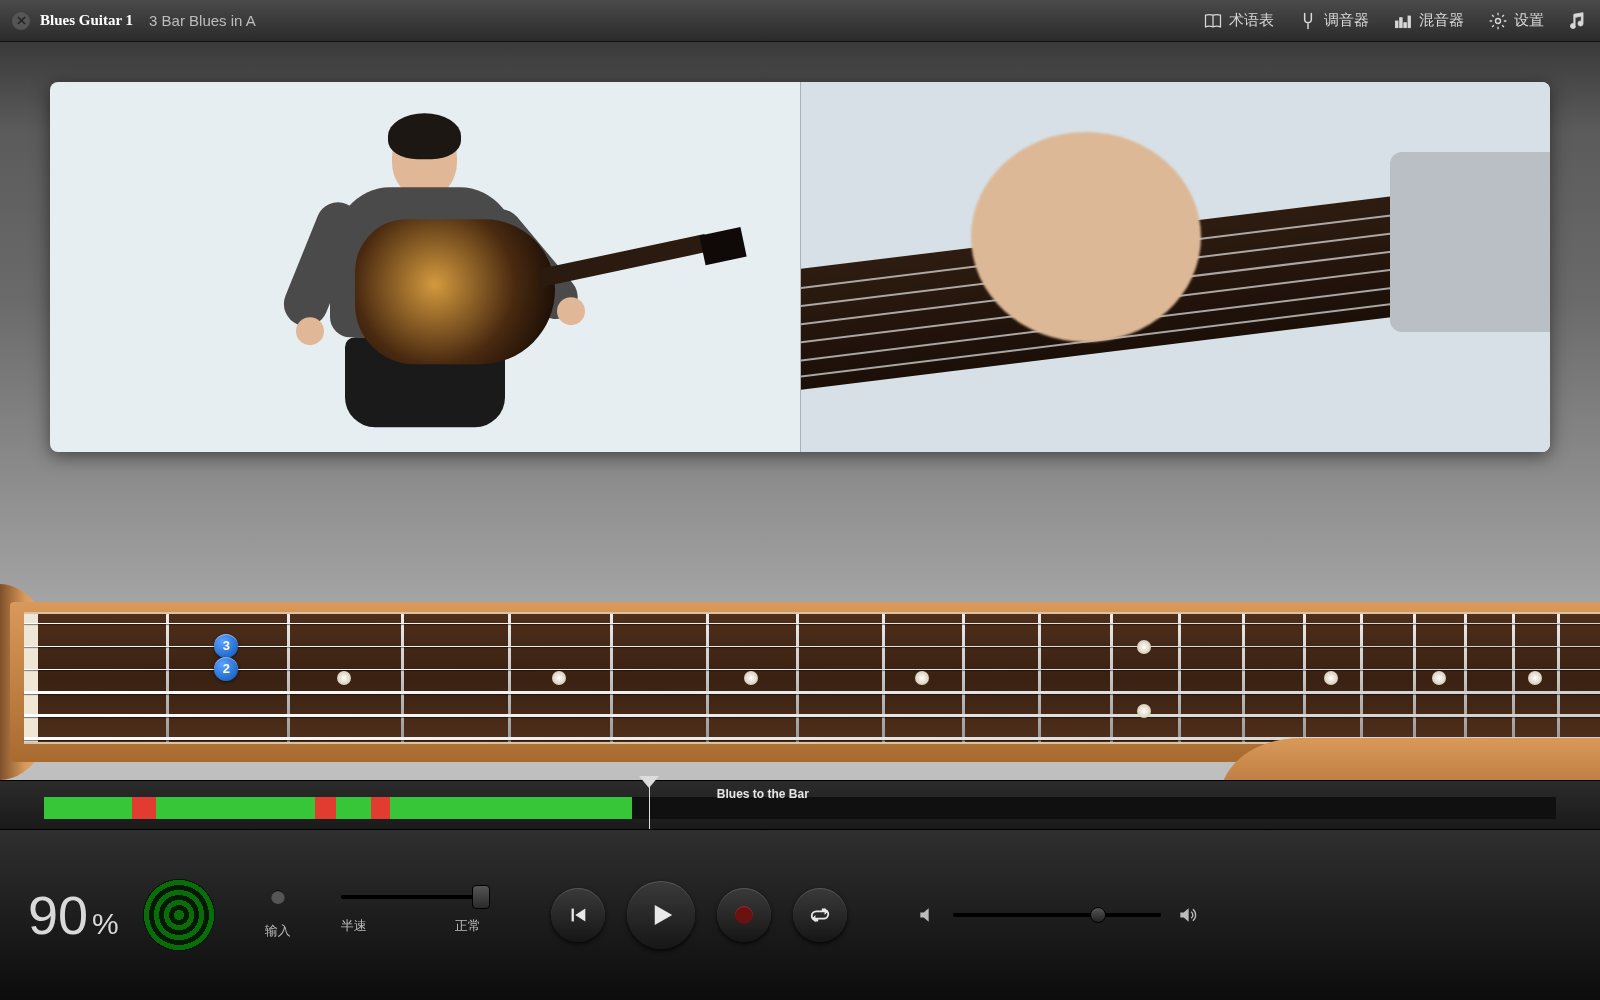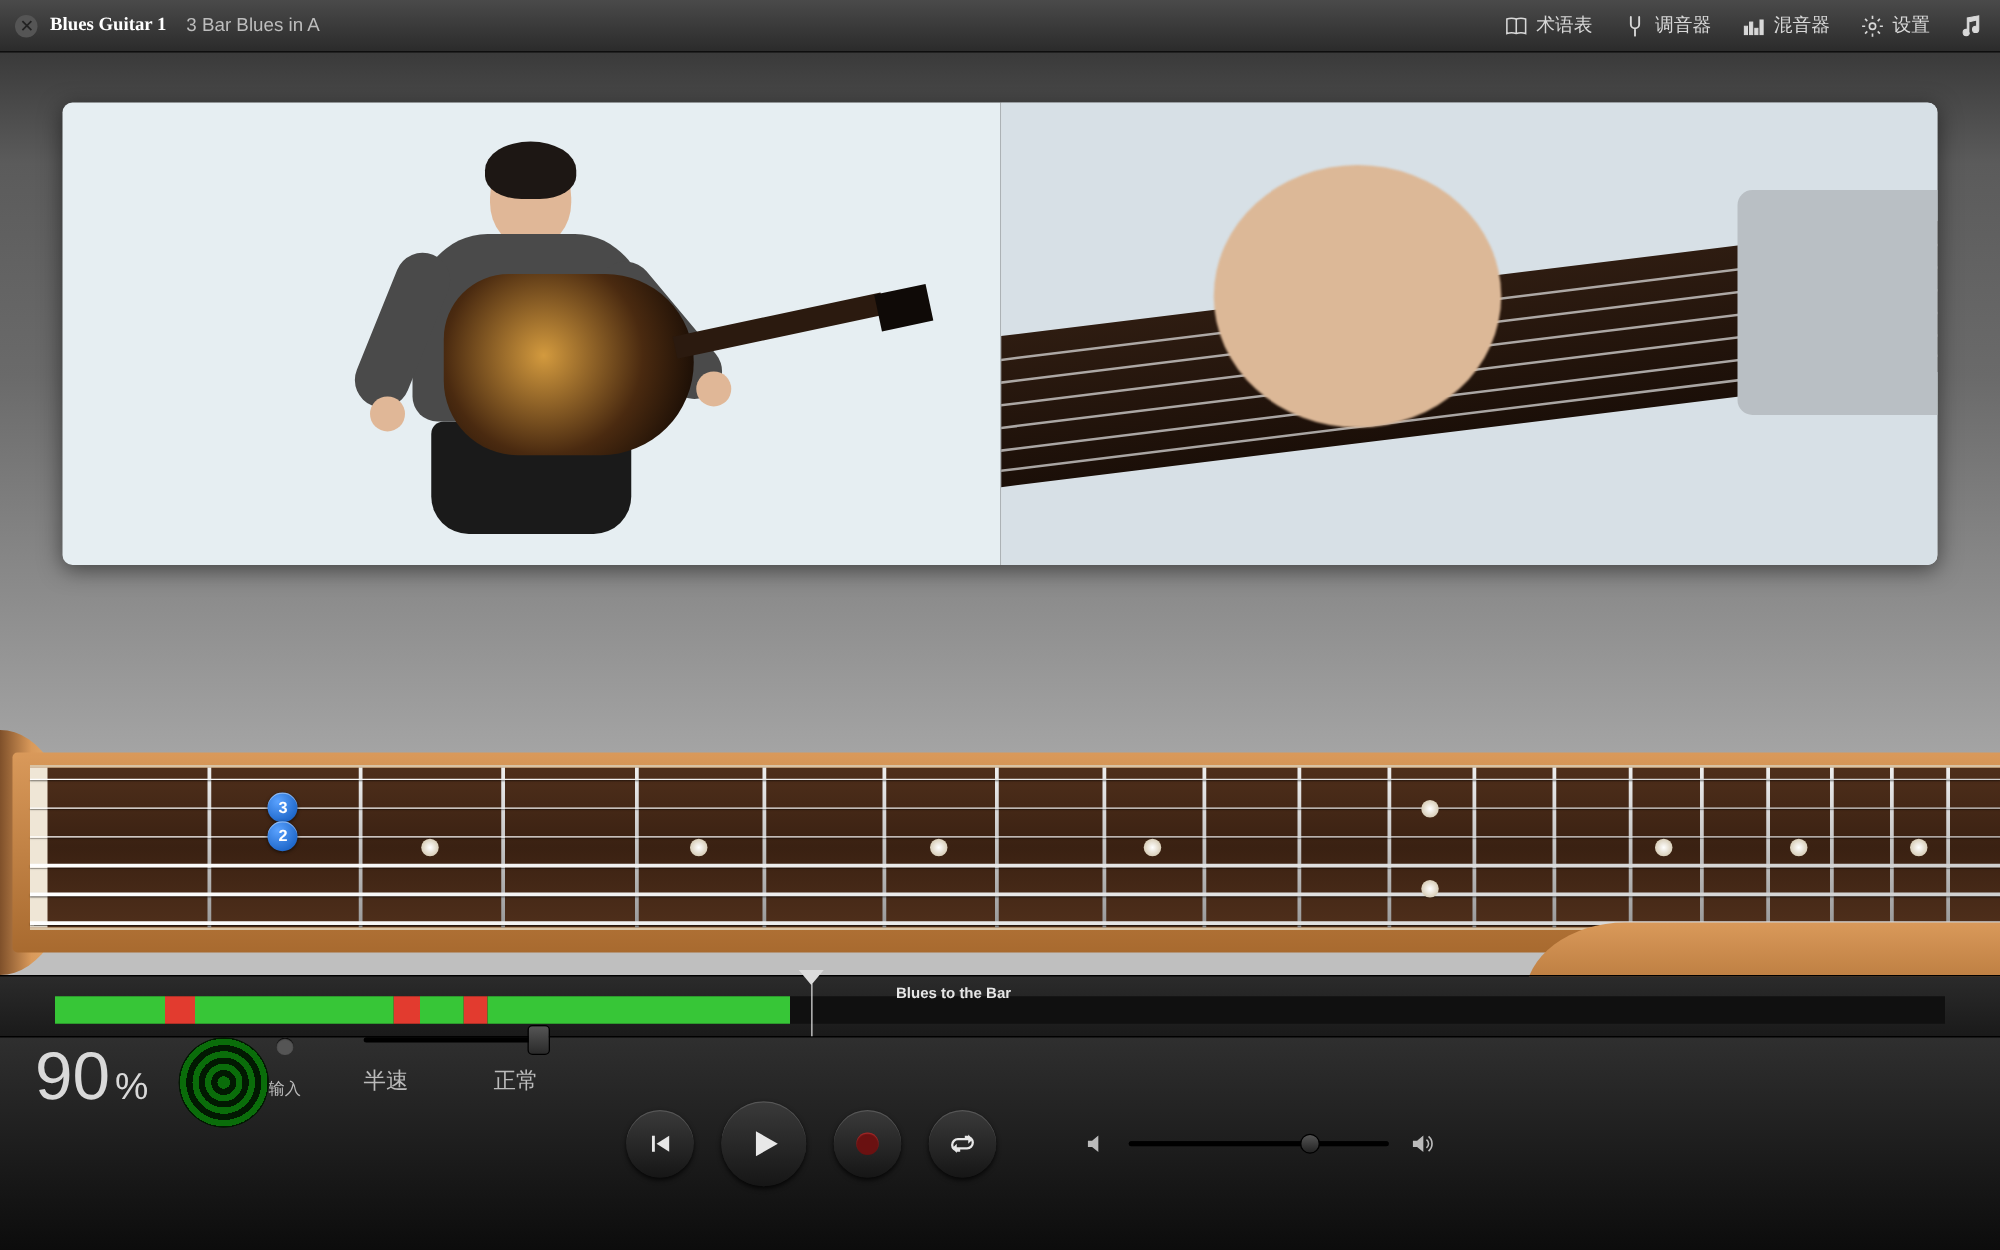--- a/index.html
+++ b/index.html
@@ -97,34 +97,34 @@
   .seg.green { background:#37c637; }
   .seg.red { background:#e23b2f; }
   .section-label { position:absolute; top:6px; font-size:12px; color:#e5e5e5; font-weight:600;}
   .playhead { position:absolute; top:-5px; width:0; height:0; border-left:10px solid transparent; border-right:10px solid transparent; border-top:12px solid #ddd; transform:translateX(-10px);}  
   .playline { position:absolute; top:6px; bottom:0; width:1px; background:#ddd;}
 
   
   .transport {
     height:170px;
     background:linear-gradient(#2f2f2f,#0c0c0c);
-    display:flex; color:#ccc;
+    display:flex; align-items:center; color:#ccc;
     padding:0 28px; position:relative;
   }
   .score { font-size:54px; font-weight:300; color:#d9d9d9; display:flex; align-items:baseline; gap:4px;}
   .score .pct { font-size:30px; }
   .rec-target {
     width:72px; height:72px; border-radius:50%; margin-left:24px; position:relative;
     background:radial-gradient(circle,#001400 0%,#001400 100%);
   }
   .rec-target::before{content:"";position:absolute;inset:0;border-radius:50%;
     background:repeating-radial-gradient(circle,#0a6d0a 0 5px,#021902 5px 10px);}
-  .mini-control { text-align:center; font-size:13px; color:#bbb; }
+  .mini-control { text-align:center; margin-left:50px; font-size:13px; color:#bbb; }
   .mini-control .dial { width:14px; height:14px; border-radius:50%; background:#555; margin:0 auto 18px; box-shadow:inset 0 1px 1px #000;}
-  .slider-control { text-align:center; margin-left:50px; font-size:18px; color:#bbb; position:relative; width:140px;}
+  .slider-control { text-align:center; margin-left:50px; font-size:13px; color:#bbb; position:relative; width:140px;}
   .slider-control .rail { height:4px; background:#000; border-radius:2px; position:relative; margin-bottom:18px; box-shadow:inset 0 1px 1px #000;}
   .slider-control .thumb { position:absolute; width:18px; height:24px; background:linear-gradient(#555,#2a2a2a); border-radius:4px; top:-10px; border:1px solid #000;}
   .transport-buttons { display:flex; gap:22px; margin-left:70px; align-items:center; }
   .tbtn { width:54px; height:54px; border-radius:50%; background:linear-gradient(#3a3a3a,#161616); box-shadow:inset 0 1px 0 rgba(255,255,255,0.15), 0 2px 4px rgba(0,0,0,0.8); display:flex; align-items:center; justify-content:center; cursor:pointer;}
   .tbtn.play { width:68px; height:68px; }
   .tbtn svg { fill:#e8e8e8; }
   .tbtn.record .dot { width:18px; height:18px; border-radius:50%; background:#6a1111; box-shadow:inset 0 1px 1px rgba(255,80,80,0.4);}  
   .volume { display:flex; align-items:center; gap:16px; margin-left:70px; width:280px;}
   .volume .rail { flex:1; height:4px; background:#000; border-radius:2px; position:relative; box-shadow:inset 0 1px 1px #000;}
   .volume .thumb{ position:absolute; width:16px; height:16px; border-radius:50%; background:linear-gradient(#555,#222); top:-6px; border:1px solid #000;}

